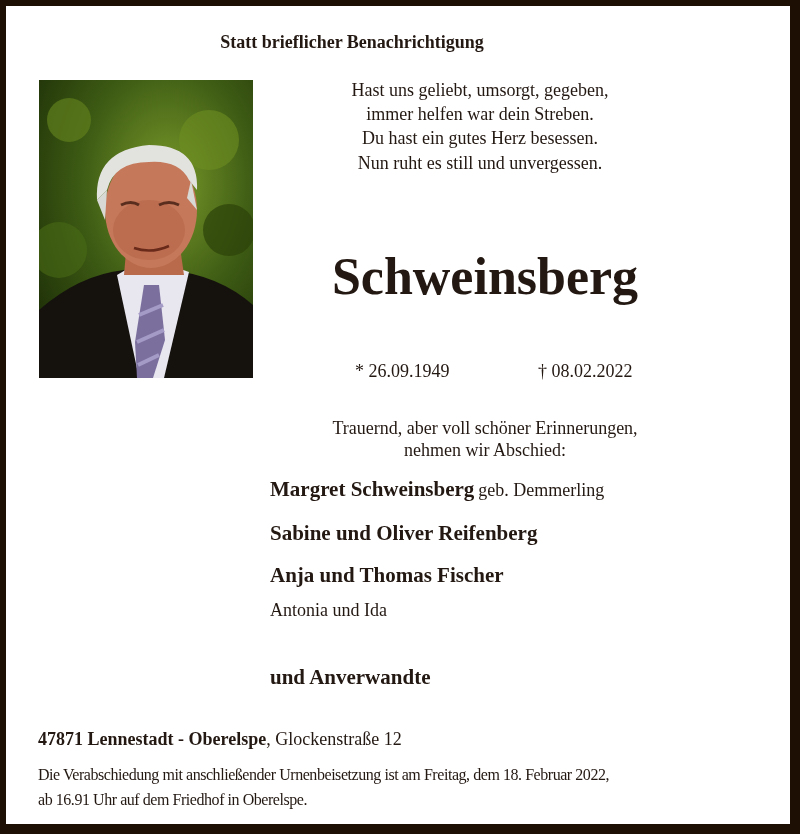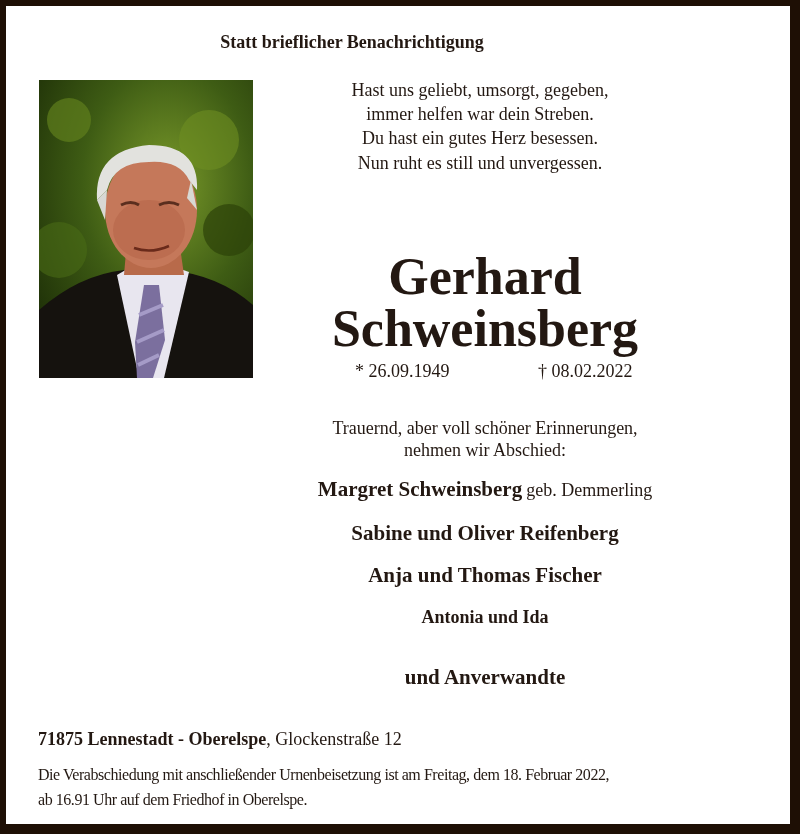--- a/index.html
+++ b/index.html
@@ -33,21 +33,21 @@
   .dates {
     position: absolute; left: 280px; width: 410px; top: 361px;
     font-size: 18px;
   }
   .dates .born { position: absolute; left: 75px; }
   .dates .died { position: absolute; left: 258px; }
   .mourn {
     position: absolute; left: 270px; width: 430px; top: 417px;
     text-align: center; font-size: 18px; line-height: 22px;
   }
-  .family { position: absolute; left: 270px; width: 430px; text-align: center; }
+  .family { position: absolute; left: 270px; width: 430px; }
   .bold20 { font-weight: bold; font-size: 21px; }
   .reg18 { font-size: 18px; }
   .address {
     position: absolute; left: 38px; top: 729px; font-size: 18px;
   }
   .notice {
     position: absolute; left: 38px; top: 762px; width: 750px;
     font-size: 16px; line-height: 25px; letter-spacing: -0.45px;
   }
 </style>
@@ -97,21 +97,20 @@
 </div>
 
 <div class="poem">
   <div>Hast uns geliebt, umsorgt, gegeben,</div>
   <div>immer helfen war dein Streben.</div>
   <div>Du hast ein gutes Herz besessen.</div>
   <div>Nun ruht es still und unvergessen.</div>
 </div>
 
 <div class="name">
-  <div>Gerhard</div>
   <div>Schweinsberg</div>
 </div>
 
 <div class="dates">
   <span class="born">* 26.09.1949</span>
   <span class="died">† 08.02.2022</span>
 </div>
 
 <div class="mourn">
   <div>Trauernd, aber voll schöner Erinnerungen,</div>
@@ -122,27 +121,27 @@
   <span class="bold20">Margret Schweinsberg</span>
   <span class="reg18">geb. Demmerling</span>
 </div>
 
 <div class="family" style="top:521px;">
   <div class="bold20">Sabine und Oliver Reifenberg</div>
 </div>
 
 <div class="family" style="top:563px;">
   <div class="bold20">Anja und Thomas Fischer</div>
-  <div class="reg18" style="margin-top:19px;font-weight:bold;">Antonia und Ida</div>
+  <div class="reg18" style="margin-top:12px;">Antonia und Ida</div>
 </div>
 
 <div class="family" style="top:665px;">
   <div class="bold20">und Anverwandte</div>
 </div>
 
 <div class="address">
-  <b>71875 Lennestadt - Oberelspe</b><span>, Glockenstraße 12</span>
+  <b>47871 Lennestadt - Oberelspe</b><span>, Glockenstraße 12</span>
 </div>
 
 <div class="notice">
   <div>Die Verabschiedung mit anschließender Urnenbeisetzung ist am Freitag, dem 18. Februar 2022,</div>
   <div>ab 16.91 Uhr auf dem Friedhof in Oberelspe.</div>
 </div>
 
 </body></html>

